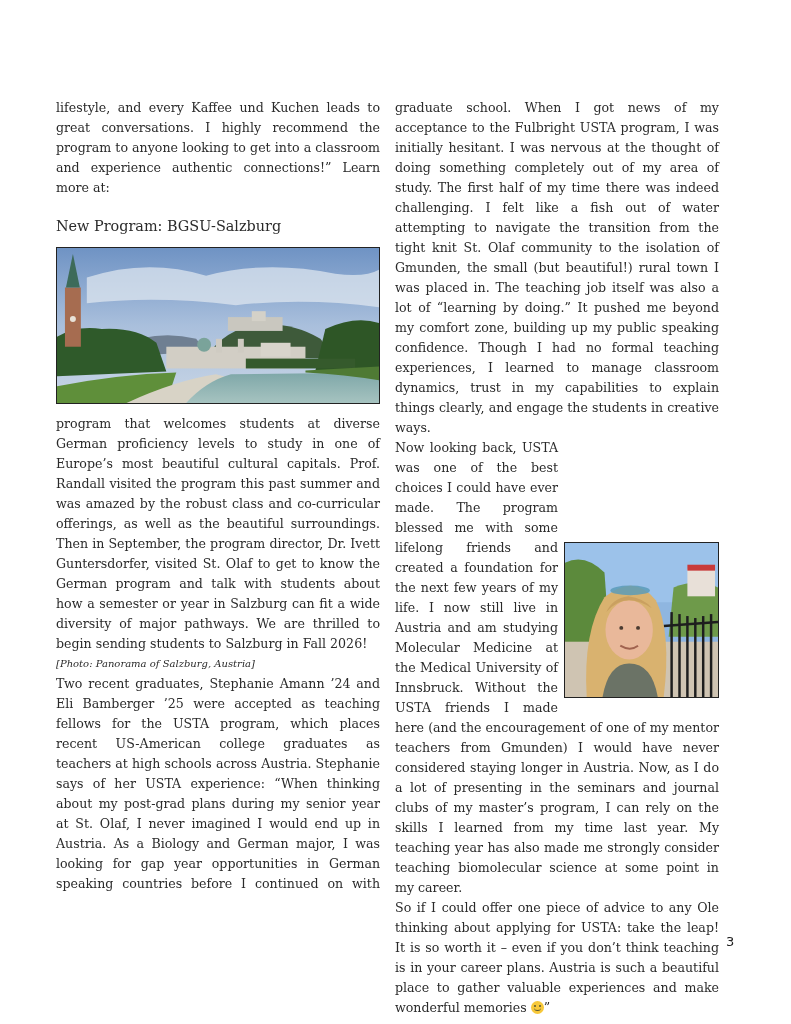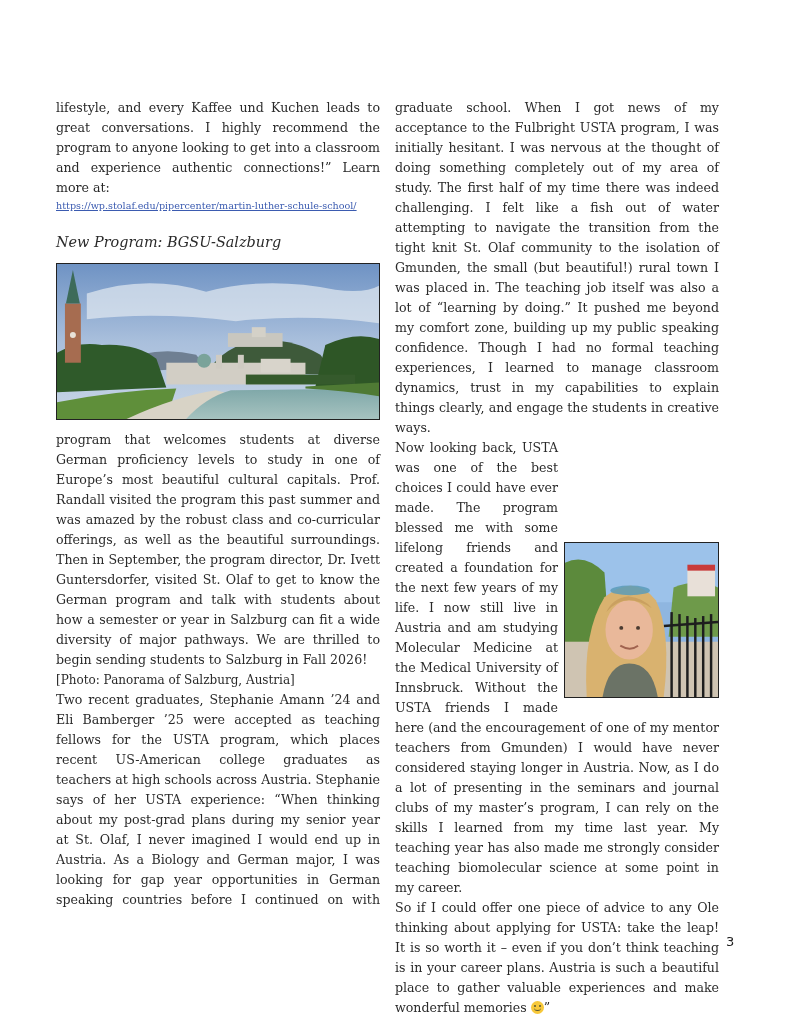--- a/index.html
+++ b/index.html
@@ -3,36 +3,35 @@
 <meta charset="utf-8">
 <style>
   html, body { margin:0; padding:0; background:#ffffff; }
   body { width:791px; height:1024px; position:relative; overflow:hidden;
          font-family:"DejaVu Serif","Liberation Serif",serif; color:#2a2a2a; }
   .col { position:absolute; top:54px; width:324px; font-size:12.6px; line-height:20px;margin-top:44px; }
   .col-left { left:56px; }
   .col-right { left:395px; }
   p { margin:0; text-align:justify; }
   .link { color:#3b5bb0; text-decoration:underline; font-size:9.6px; display:block; line-height:16px; }
-  .heading { font-style:italic; font-size:14.4px; margin:18px 0 0 0; line-height:21px; }
-  .caption { font-size:12px; }
+  .heading { font-size:14.4px; margin:18px 0 0 0; line-height:21px; }
+  .caption { font-style:italic; font-size:10px; }
   .photo { border:1.5px solid #222; box-sizing:border-box; overflow:hidden; position:relative; }
   .salzburg { width:324px; height:157px; margin:10px 0 10px 0; }
   .portrait { float:right; width:155px; height:156px; margin:4px 0 2px 6px; }
   .page-num { position:absolute; left:726px; top:934px; font-family:"DejaVu Sans","Liberation Sans",sans-serif; font-size:13px; color:#222; }
   .smile { display:inline-block; width:13px; height:13px; border-radius:50%; background:#f7c83a; vertical-align:-2px; position:relative; }
   .smile::before { content:""; position:absolute; left:3px; top:4px; width:2px; height:2px; background:#553; border-radius:50%; box-shadow:5px 0 0 #553; }
   .smile::after { content:""; position:absolute; left:3px; top:6px; width:7px; height:3px; border-bottom:1.5px solid #553; border-radius:0 0 5px 5px; }
 </style>
 </head>
 <body>
 
 <div class="col col-left">
   <p>lifestyle, and every Kaffee und Kuchen leads to great conversations. I highly recommend the program to anyone looking to get into a classroom and experience authentic connections!” Learn more at:</p>
-  <a class="link">https://wp.stolaf.edu/pipercenter/martin-luther-schule-school/</a>
 
   <div class="heading">New Program: BGSU-Salzburg</div>
 
   <div class="photo salzburg">
     <svg width="100%" height="100%" viewBox="0 0 324 157" preserveAspectRatio="none">
       <defs>
         <linearGradient id="sky" x1="0" y1="0" x2="0" y2="1">
           <stop offset="0" stop-color="#6f93c4"></stop>
           <stop offset="0.5" stop-color="#a9bfdc"></stop>
           <stop offset="1" stop-color="#c9d6e6"></stop>

